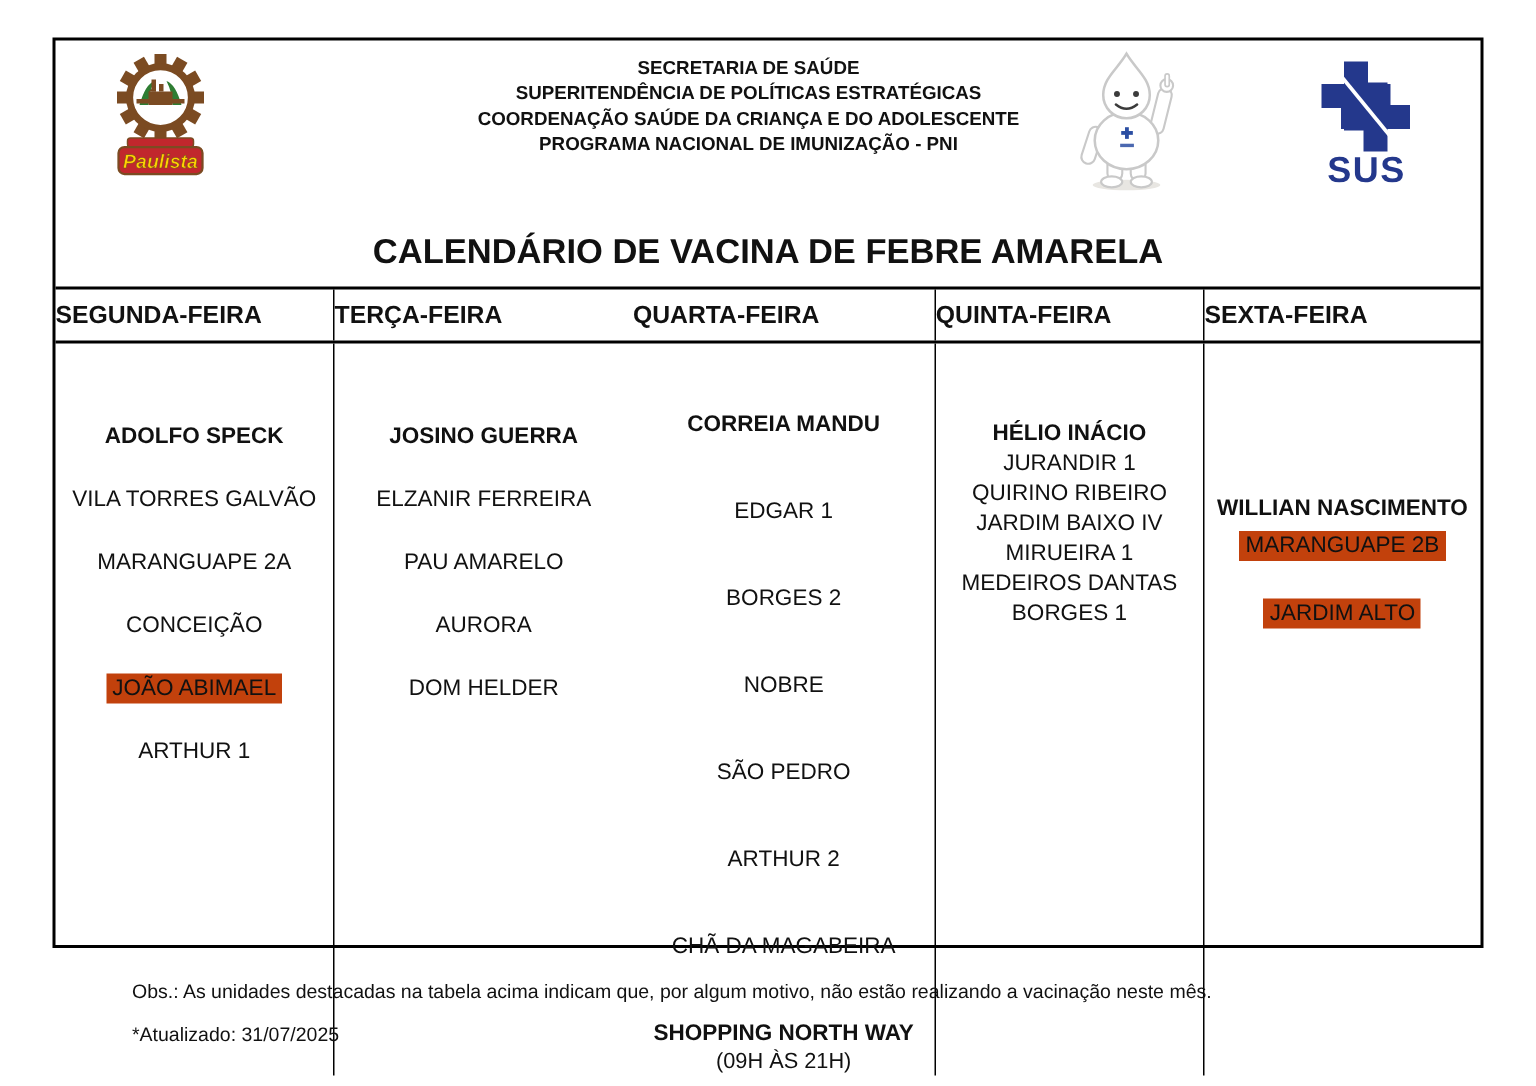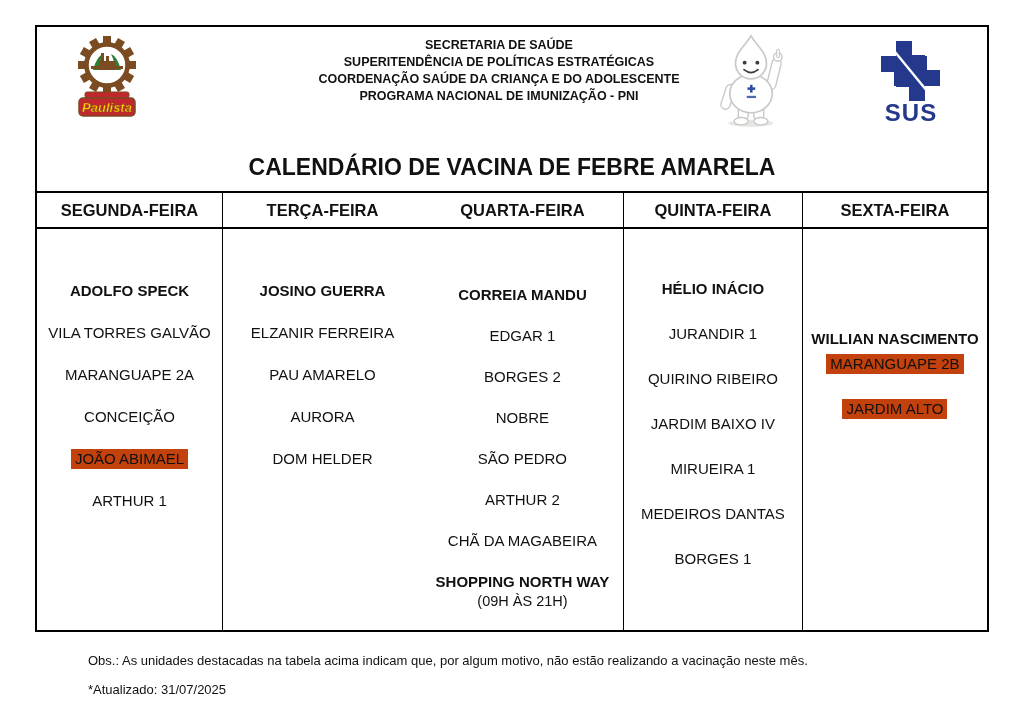--- a/index.html
+++ b/index.html
@@ -23,36 +23,36 @@
   .doc-title{
     flex:0 0 auto;height:44px;text-align:center;font-weight:bold;
     font-size:23px;line-height:40px;letter-spacing:0px;
   }
   
   .grid-head{
     display:grid;grid-template-columns:187fr 200fr 203fr 180fr 185fr;
     border-top:2px solid #000;border-bottom:2px solid #000;flex:0 0 auto;
   }
   .hcell{
-    text-align:center;font-weight:bold;font-size:16.5px;padding:8px 0 7px 0;
+    font-weight:bold;font-size:16.5px;padding:8px 0 7px 0;
     border-right:1.5px solid #000;
   }
   .hcell.no-right{border-right:none;}
   .grid-body{
     flex:1 1 auto;display:grid;grid-template-columns:187fr 200fr 203fr 180fr 185fr;
   }
   .bcell{
     border-right:1.5px solid #000;display:flex;flex-direction:column;align-items:center;
     box-sizing:border-box;
   }
   .bcell.no-right{border-right:none;}
   .bcell[data-col="0"]{padding-top:52px;gap:22px;}
   .bcell[data-col="1"]{padding-top:52px;gap:22px;}
-  .bcell[data-col="2"]{padding-top:56px;gap:21px;}
-  .bcell[data-col="3"]{padding-top:50px;gap:25px;}
+  .bcell[data-col="2"]{padding-top:44px;gap:38px;}
+  .bcell[data-col="3"]{padding-top:50px;}
   .bcell[data-col="4"]{padding-top:100px;gap:5px;}
   .bcell[data-col="4"] .unit:nth-child(3){margin-top:20px;}
   .unit{font-size:15px;text-align:center;width:max-content;max-width:96%;line-height:20px;}
   .unit.bold{font-weight:bold;}
   .unit.hl{background:#c2410c;padding:0 4px;}
   .unit .sub{font-weight:normal;font-size:14.5px;line-height:18px;}
   
   .note-obs{position:absolute;left:88px;top:653px;font-size:13px;}
   .note-updated{position:absolute;left:88px;top:682px;font-size:13px;}
   svg{display:block;}

